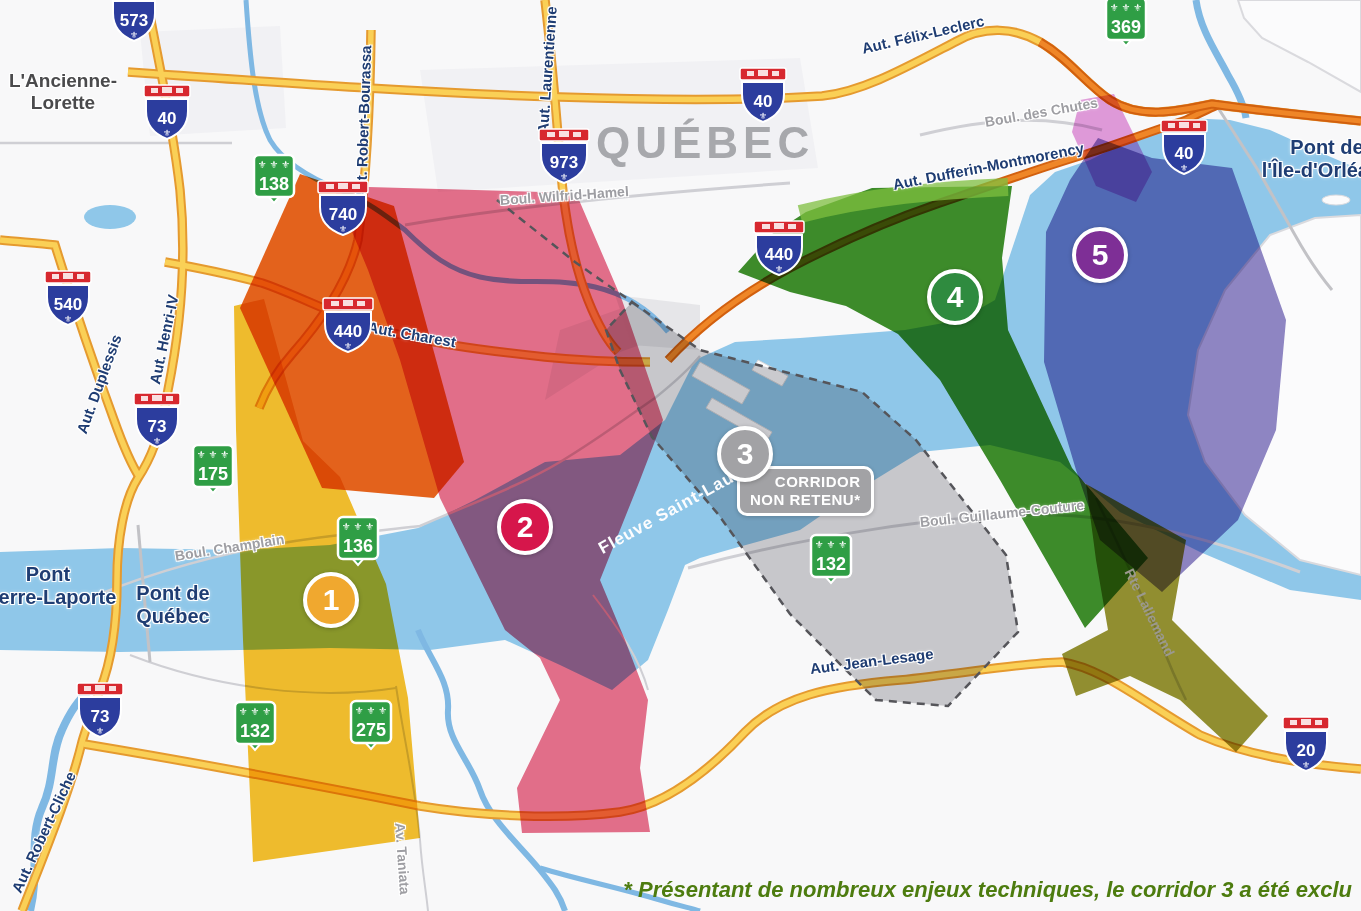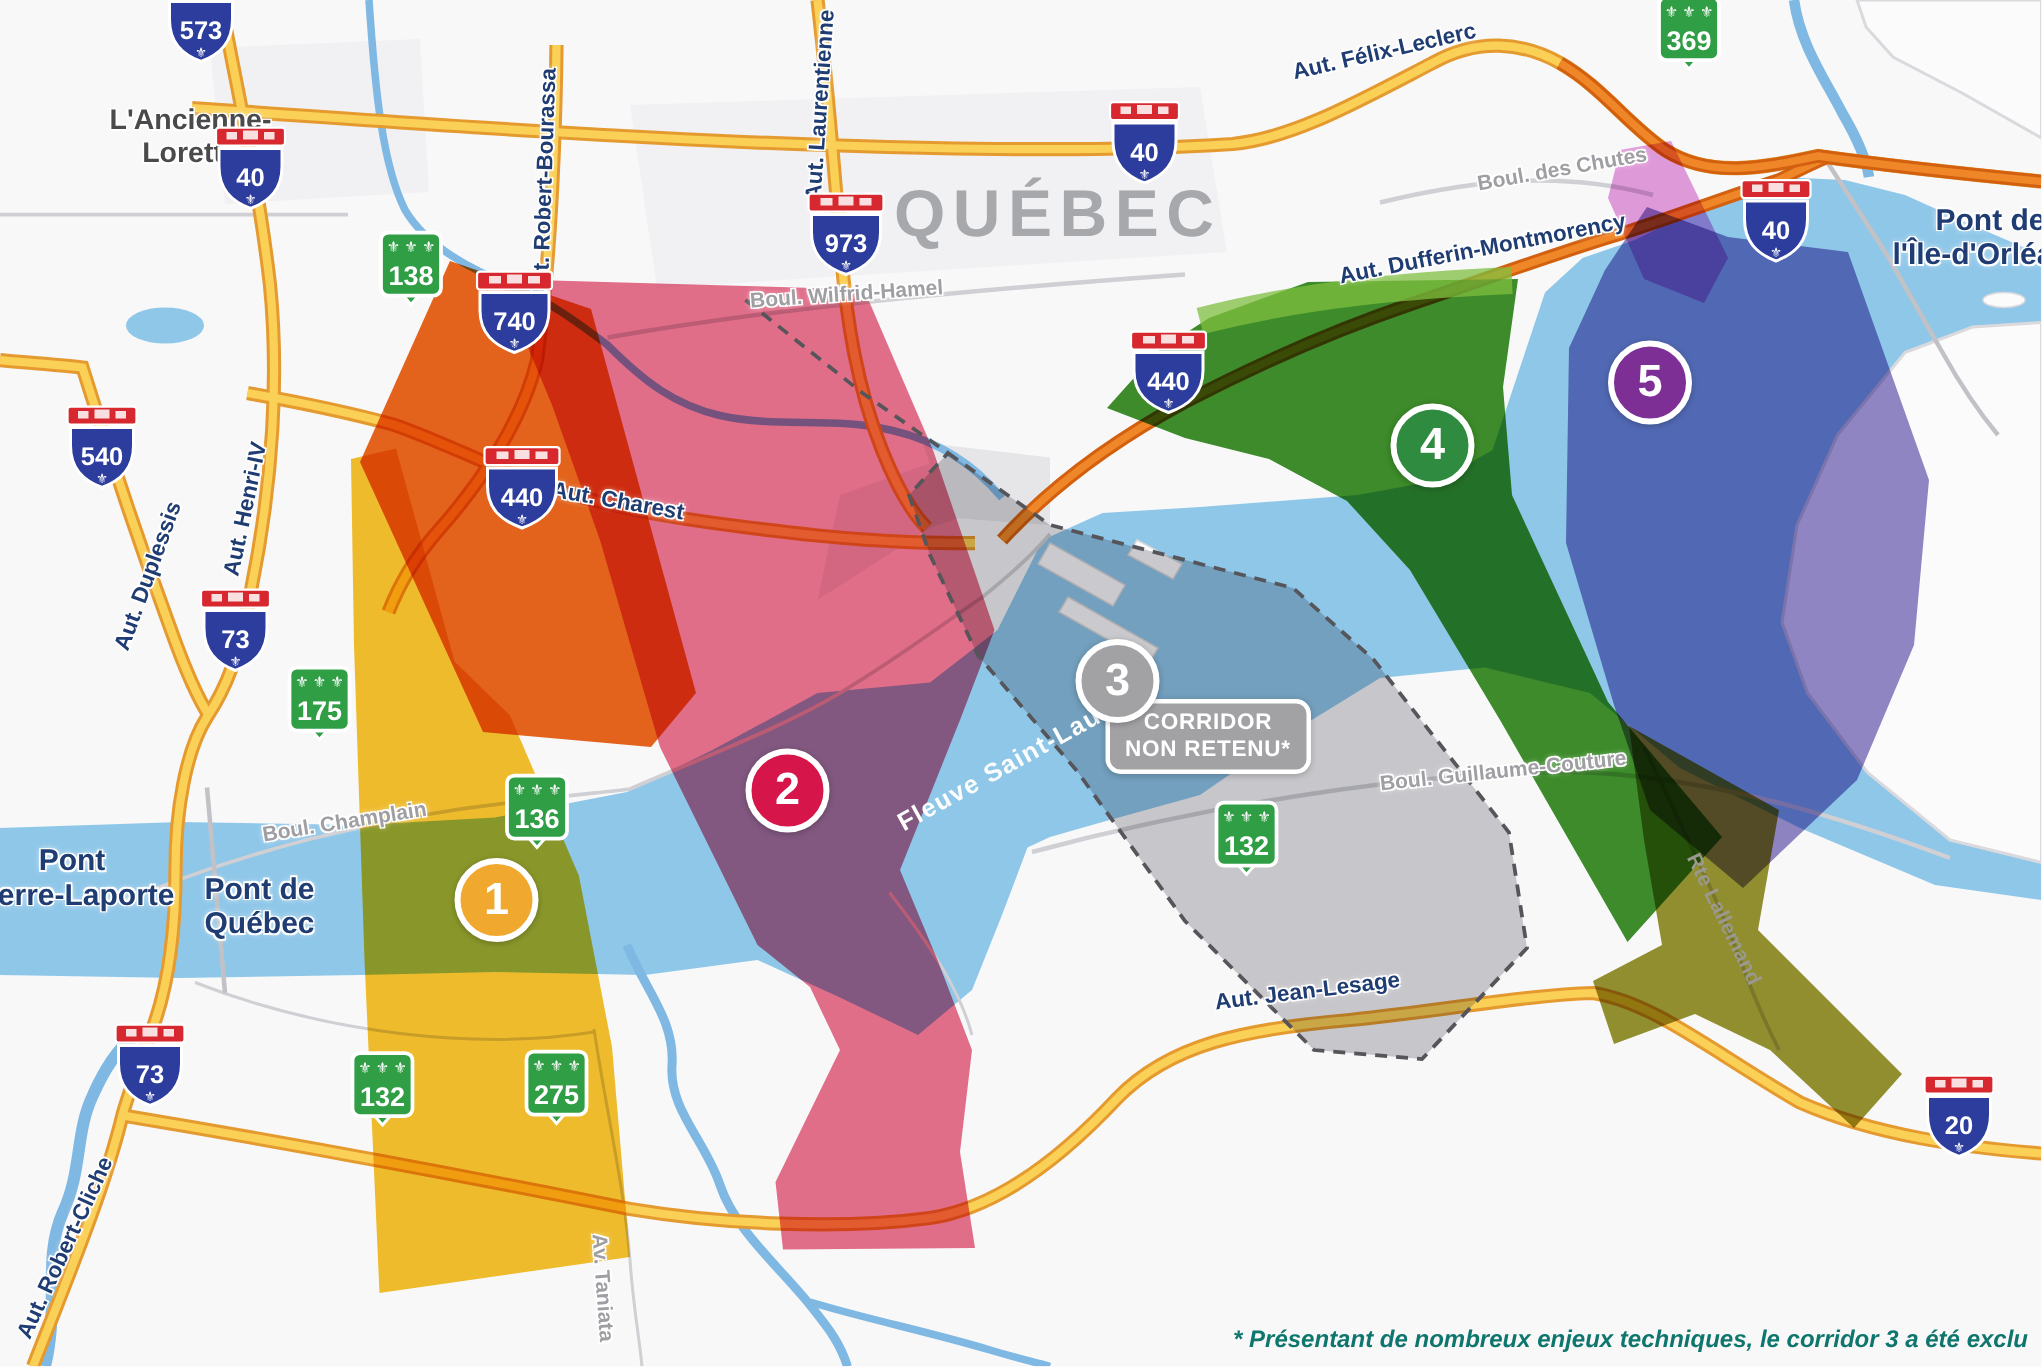--- a/index.html
+++ b/index.html
@@ -26,23 +26,23 @@
   .gmarker{position:absolute;}
   .gm-body{fill:#2F9E45;stroke:#fff;stroke-width:2.5px;}
   .gm-tab{fill:#2F9E45;stroke:#fff;stroke-width:2px;}
   .gm-fleurs{fill:#fff;font-size:10px;text-anchor:middle;}
   .gm-num{fill:#fff;font-weight:700;font-size:18px;text-anchor:middle;font-family:"Liberation Sans",sans-serif;}
   
   .badge{position:absolute;width:48px;height:48px;border:4px solid #fff;border-radius:50%;
          color:#fff;font-size:30px;font-weight:700;line-height:48px;text-align:center;
          box-shadow:0 1px 4px rgba(0,0,0,.25);}
   .c3-note{position:absolute;background:#A2A2A5;border:3px solid #fff;border-radius:10px;
-           color:#fff;font-size:15px;font-weight:700;line-height:1.2;text-align:center;
+           color:#fff;font-size:15px;font-weight:700;line-height:1.2;text-align:right;
            padding:4px 10px;letter-spacing:.5px;box-shadow:0 1px 4px rgba(0,0,0,.2);}
-  .footnote{position:absolute;right:9px;bottom:8px;color:#0f766e;font-size:16px;
+  .footnote{position:absolute;right:9px;bottom:8px;color:#4d7c0f;font-size:22px;
             font-style:italic;font-weight:600;}
 </style>
 </head>
 <body>
 
 <div id="map">
 
   <svg id="basemap" width="1361" height="911" viewBox="0 0 1361 911">
 
     <rect x="0" y="0" width="1361" height="911" fill="#F8F8F9"></rect>
@@ -126,21 +126,21 @@
     <path class="blend" d="M1080,100 L1114,94 1152,172 1136,202 1096,186 1072,132 Z" fill="#E08CD8" fill-opacity="0.85"></path>
     <path class="blend" d="M1086,484 L1186,540 1172,620 1210,658 1268,716 1236,752 1180,700 1130,676 1076,696 1062,654 1108,630 1096,560 Z" fill="#8F8C26" fill-opacity="0.95"></path>
 
     <g stroke="#55555A" stroke-width="2.5" stroke-dasharray="8 6" fill="none">
       <path d="M632,302 L700,350 862,392 916,440 1006,555 1018,632 948,706 876,700 790,614 718,514 652,437 620,370 606,330 Z"></path>
       <path d="M497,200 L575,262 632,302"></path>
     </g>
   </svg>
 
   <div class="lbl city-big" style="left:596px;top:118px;">QUÉBEC</div>
-  <div class="lbl city-small" style="left:16px;top:70px;width:126px;padding-left:48px;">
+  <div class="lbl city-small" style="left:0px;top:70px;width:126px;">
     <span style="display:block">L'Ancienne-</span>
     <span style="display:block">Lorette</span>
   </div>
   <div class="lbl bridge-lbl" style="left:-22px;top:563px;width:140px;">
     <span style="display:block">Pont</span>
     <span style="display:block">Pierre-Laporte</span>
   </div>
   <div class="lbl bridge-lbl" style="left:118px;top:582px;width:110px;">
     <span style="display:block">Pont de</span>
     <span style="display:block">Québec</span>

